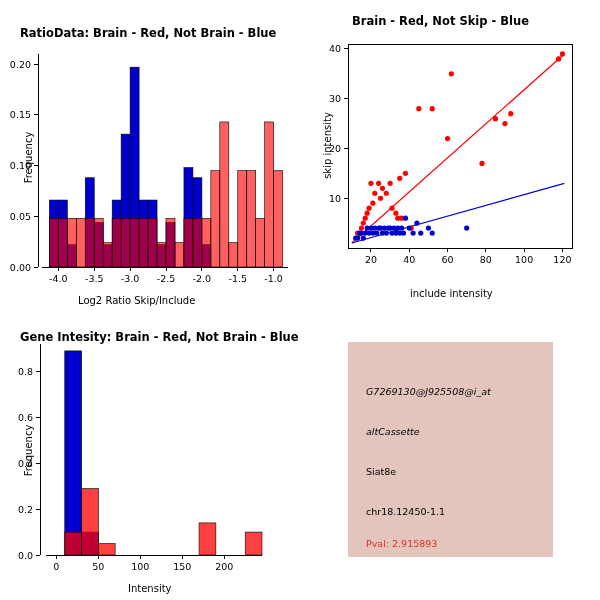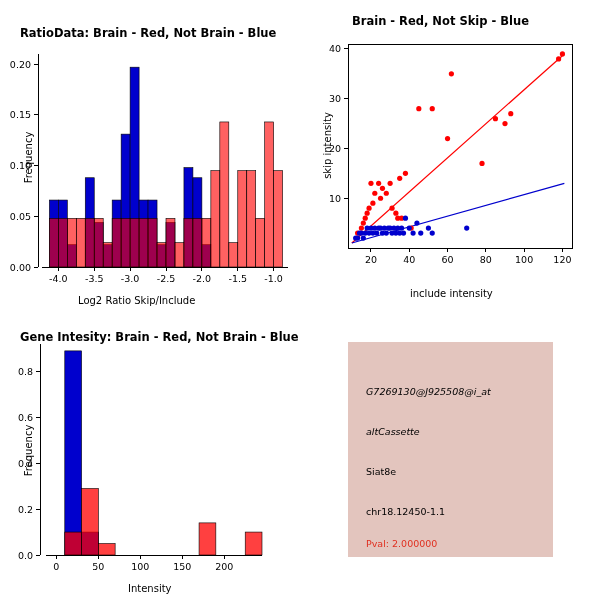--- a/index.html
+++ b/index.html
@@ -282,17 +282,17 @@
     <div class="vlabel" id="ylabel-hist-intensity" style="left:-12px; top:145px; width:80px; text-align:center;">Frequency</div>
     <div class="axis-label" style="position:absolute; left:128px; top:283px;">Intensity</div>
   </div>
 
   <div class="panel" id="panel-info" style="left:300px; top:300px; width:300px; height:300px;">
     <div class="info-box" id="info-box" style="left:48px; top:42px; width:205px; height:215px;">
       <div class="info-line" style="left:18px; top:44px;font-style:italic;">G7269130@J925508@i_at</div>
       <div class="info-line" style="left:18px; top:84px;font-style:italic;">altCassette</div>
       <div class="info-line" style="left:18px; top:124px;">Siat8e</div>
       <div class="info-line" style="left:18px; top:164px;">chr18.12450-1.1</div>
-      <div class="info-line info-pval" style="left:18px; top:196px;">Pval: 2.000000</div>
+      <div class="info-line info-pval" style="left:18px; top:196px;">Pval: 2.915893</div>
     </div>
   </div>
 
 </div>
 
 </body></html>

